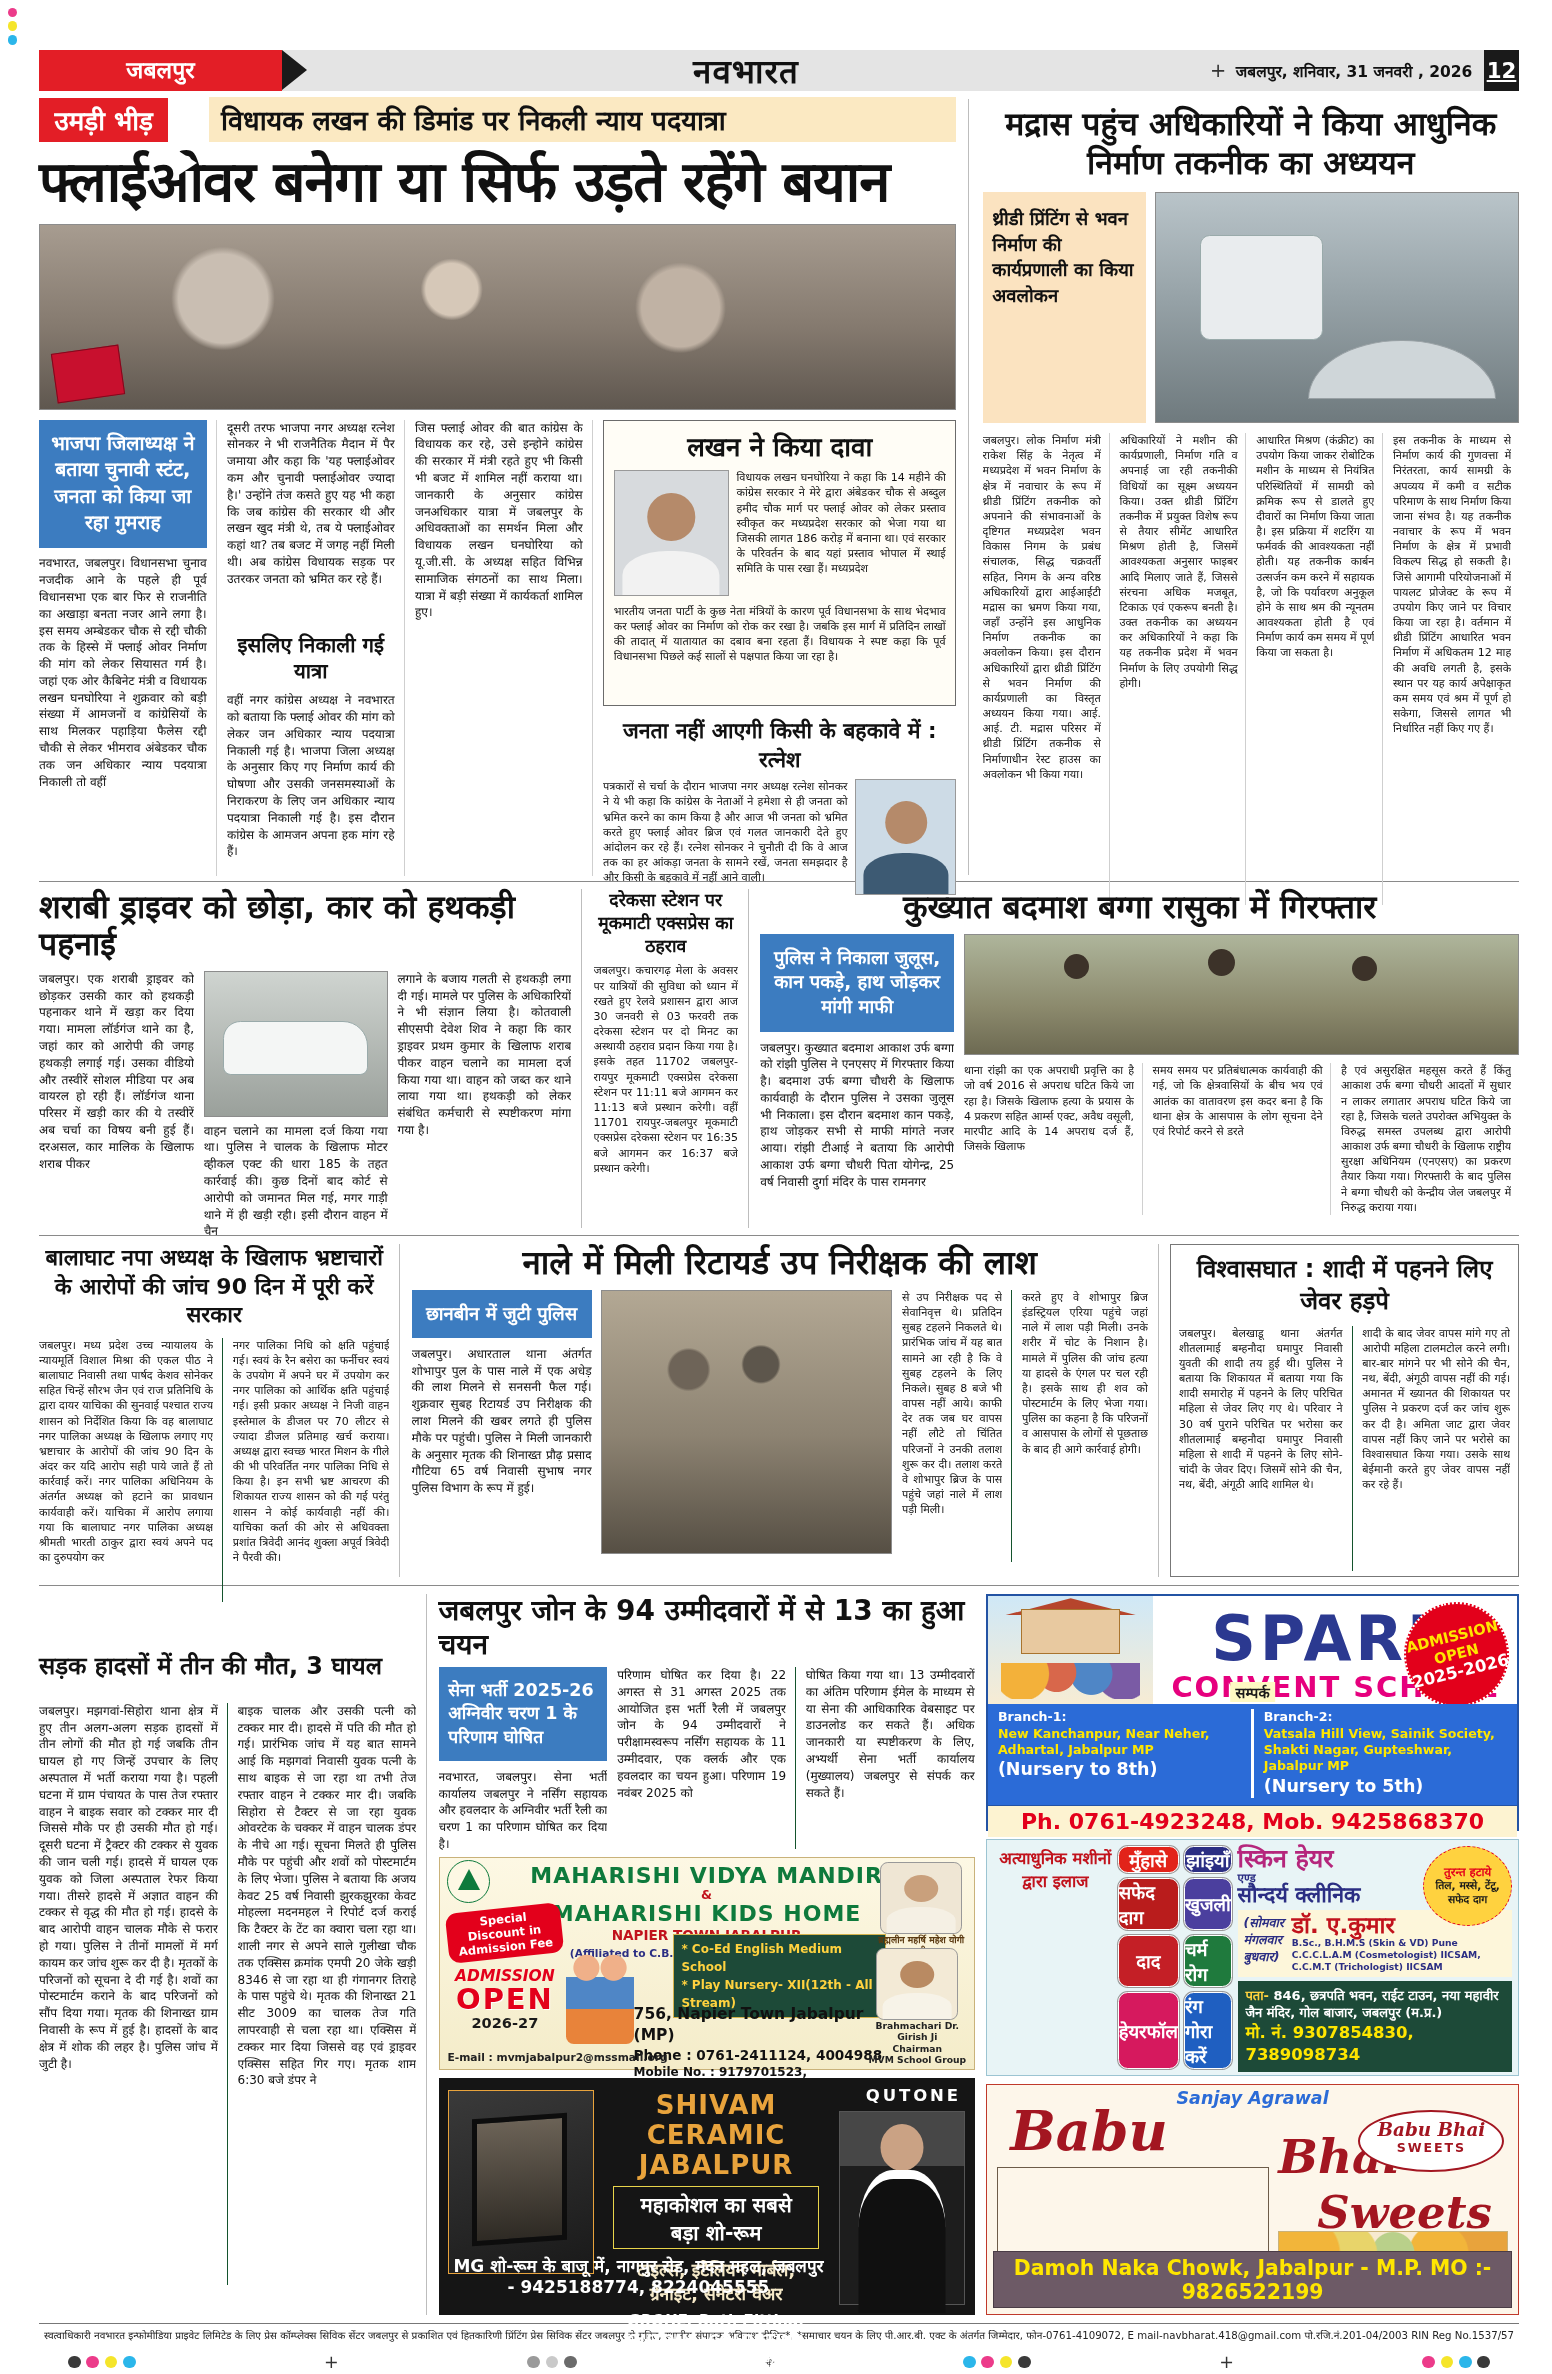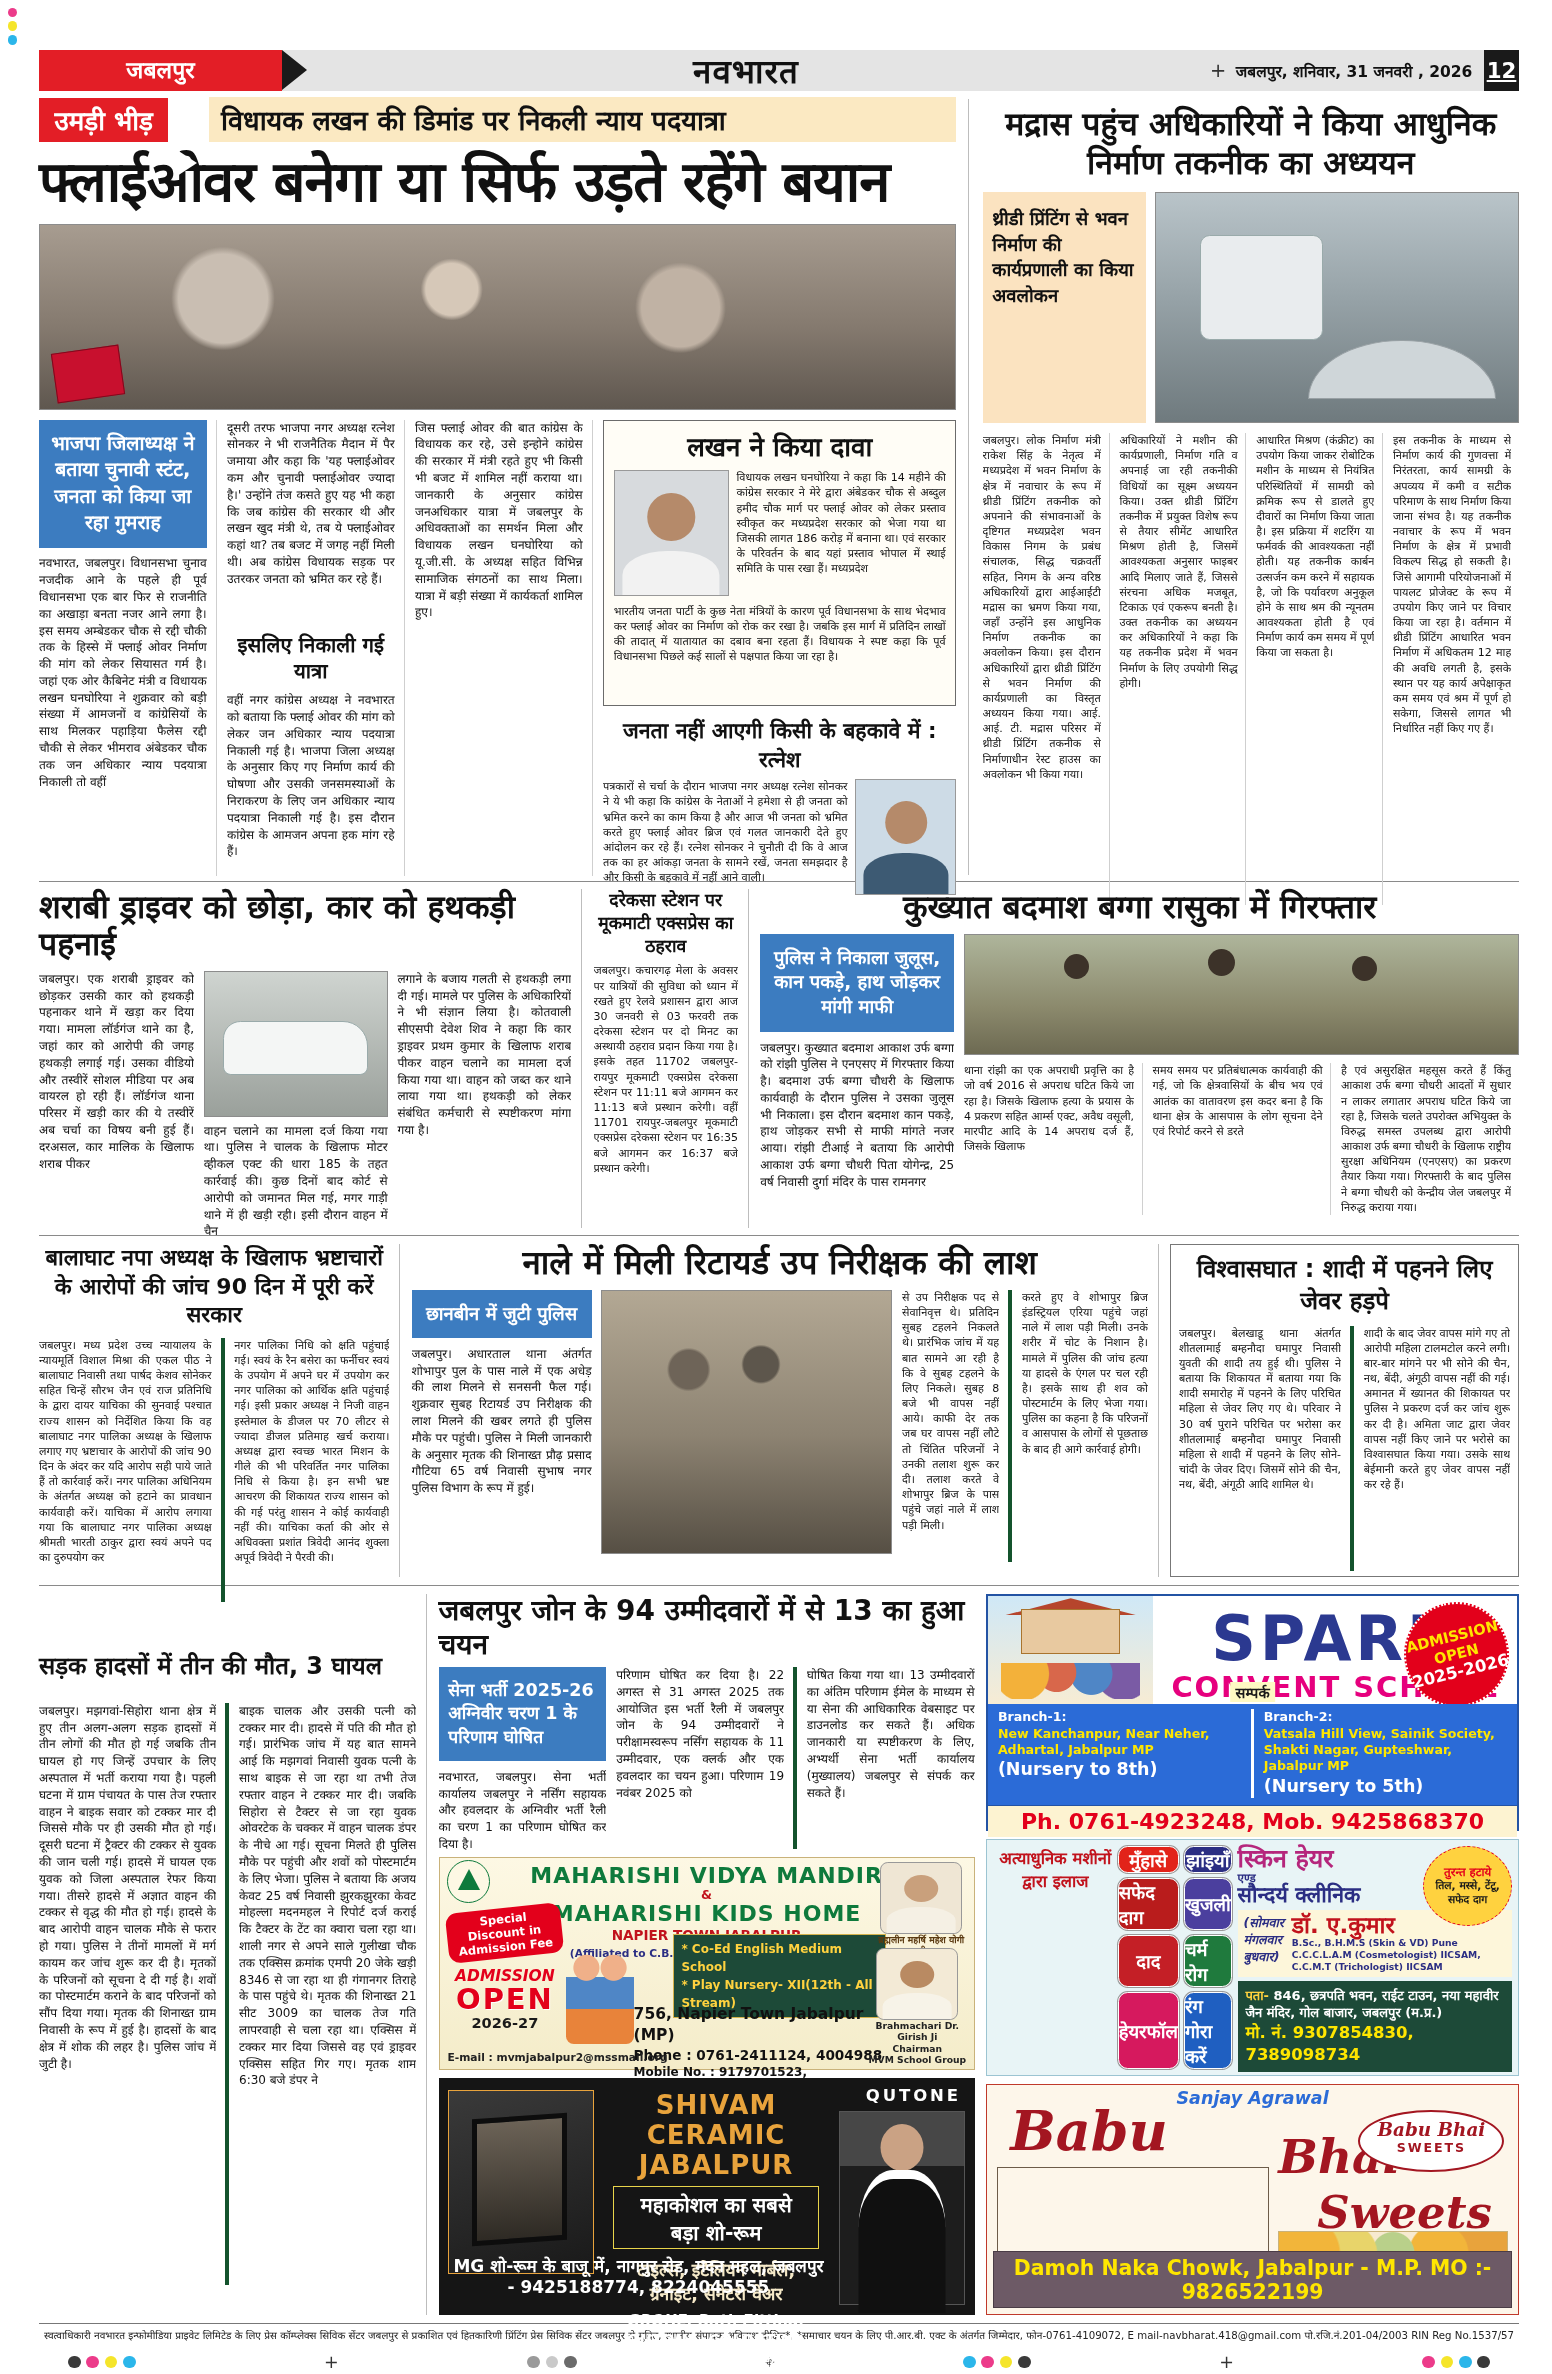--- a/index.html
+++ b/index.html
@@ -20,21 +20,21 @@
                  border-top:20.4px solid transparent; border-bottom:20.4px solid transparent; border-left:25px solid #1a1a1a; }
   .mast-title { flex:1; text-align:center; font-size:33px; font-weight:800; letter-spacing:1px; }
   .dateline { font-size:15.5px; font-weight:700; white-space:nowrap; }
   .reg-plus { font-size:19.4px; color:#333; margin-right:9.7px; font-weight:400; }
   .page-no { background:#1a1a1a; color:#fff; font-weight:800; font-size:21.3px; width:35px; height:41px;
              line-height:41px; text-align:center; margin-left:11.6px; text-decoration:underline; }
 
   
   .bt { font-size:12px; line-height:1.4; text-align:justify; overflow:hidden; }
   .bt-sm { font-size:11px; line-height:1.38; text-align:justify; overflow:hidden; }
-  .vr { border-right:4px solid #14532d; padding-right:9px; }
+  .vr { border-right:1px solid #14532d; padding-right:9px; }
   .bluebox { background:#3c7cc0; color:#fff; font-weight:800; text-align:center;
              padding:11.6px 9.7px; font-size:19.4px; line-height:1.35; margin-bottom:7.8px; }
   .subhead { font-size:20.4px; font-weight:800; text-align:center; margin:7.8px 0; line-height:1.25; }
   .ph { border:1px solid #8c8c8c; position:relative; overflow:hidden; }
   .portrait { border:1px solid #999; position:relative; overflow:hidden; }
   .portrait::before { content:""; position:absolute; left:50%; top:18%; transform:translateX(-50%);
              width:42%; height:38%; border-radius:50%; background:var(--skin,#b58a6a); }
   .portrait::after { content:""; position:absolute; left:50%; bottom:-6%; transform:translateX(-50%);
              width:86%; height:42%; border-radius:46% 46% 0 0; background:var(--shirt,#e8e8e8); }
 

